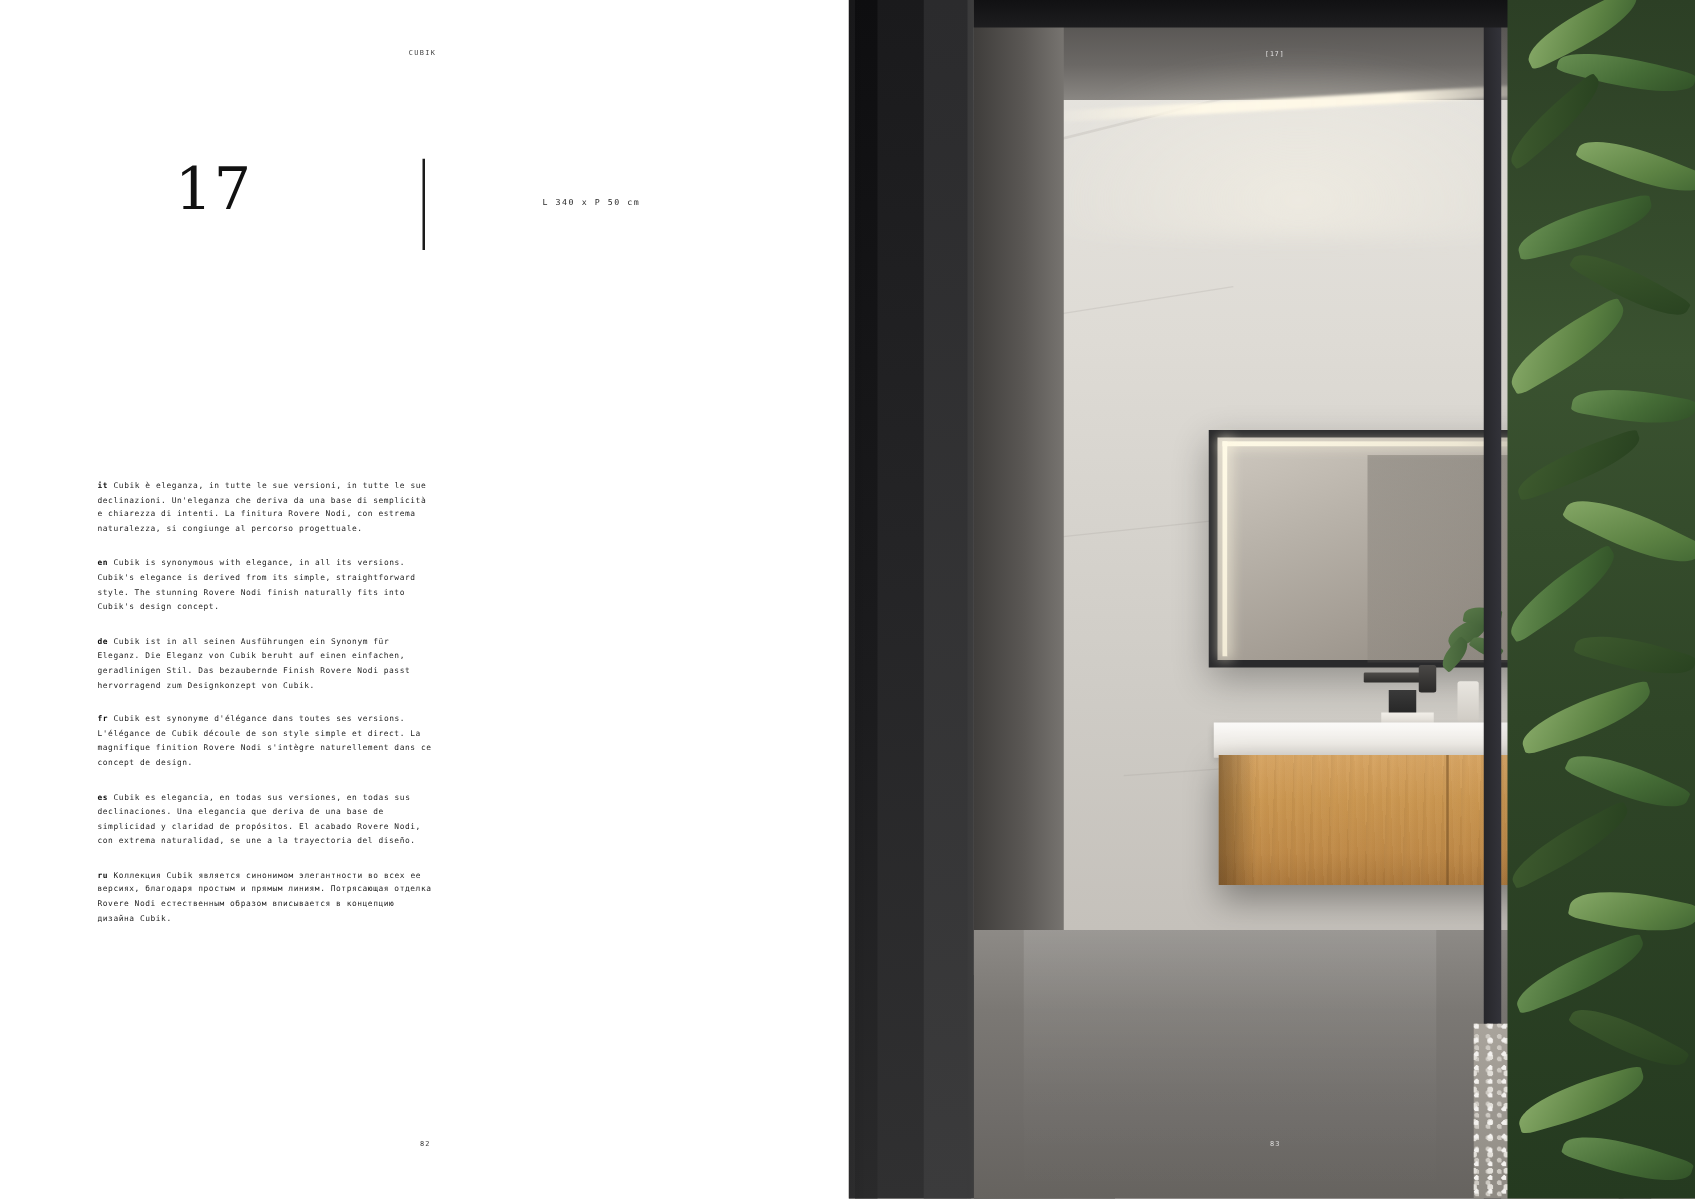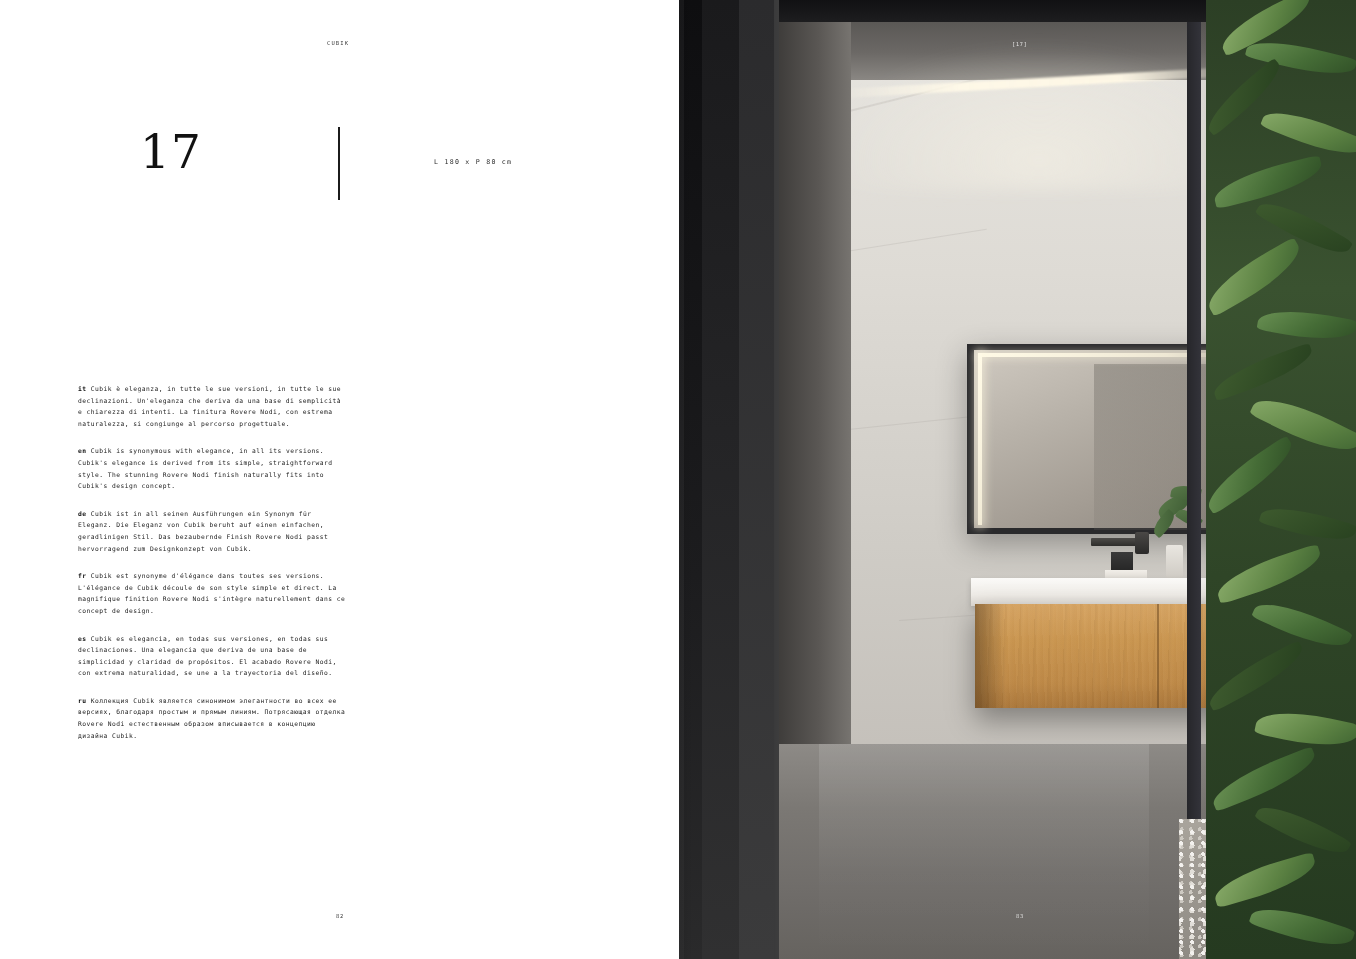--- a/index.html
+++ b/index.html
@@ -407,21 +407,21 @@
 <body>
 
 <div class="spread">
 
   <div class="page-left">
 
     <div class="running-head">CUBIK</div>
 
     <div class="big-number">17</div>
     <div class="rule-vert"></div>
-    <div class="dimension">L 180 x P 80 cm</div>
+    <div class="dimension">L 340 x P 50 cm</div>
 
     <div class="copy-block">
       <p class="para"><span class="lang">it</span> <span>Cubik è eleganza, in tutte le sue versioni, in tutte le sue declinazioni.
 Un'eleganza che deriva da una base di semplicità e chiarezza di intenti.
 La finitura Rovere Nodi, con estrema naturalezza, si congiunge al percorso progettuale.</span></p>
       <p class="para"><span class="lang">en</span> <span>Cubik is synonymous with elegance, in all its versions. Cubik's elegance is derived from its simple, straightforward style.
 The stunning Rovere Nodi finish naturally fits into Cubik's design concept.</span></p>
       <p class="para"><span class="lang">de</span> <span>Cubik ist in all seinen Ausführungen ein Synonym für Eleganz.
 Die Eleganz von Cubik beruht auf einen einfachen, geradlinigen Stil.
 Das bezaubernde Finish Rovere Nodi passt hervorragend zum Designkonzept von Cubik.</span></p>

